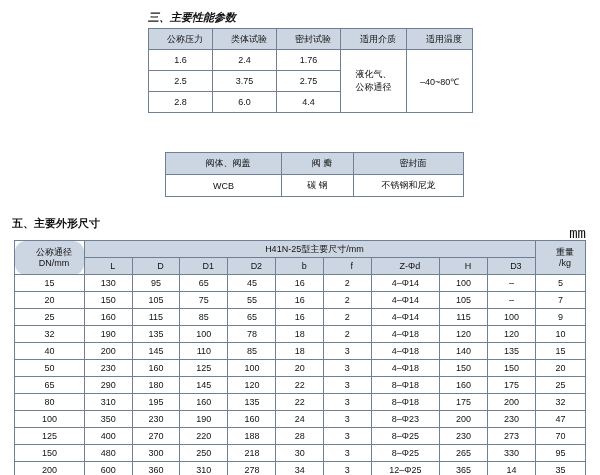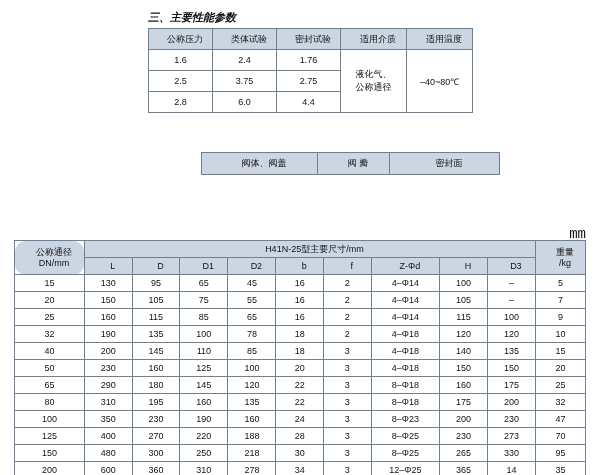--- a/index.html
+++ b/index.html
@@ -69,21 +69,20 @@
   
   #sec4-title {
     position: absolute;
     left: 148px;
     top: 134px;
   }
   #tbl-mat {
     position: absolute;
     left: 165px;
     top: 152px;
-    margin-left: 36px;
   }
   #tbl-mat td {
     height: 21px;
   }
   #tbl-mat td.c1 { width: 106px; }
   #tbl-mat td.c2 { width: 62px; }
   #tbl-mat td.c3 { width: 100px; }
 
   
   #sec5-title {
@@ -155,23 +154,29 @@
     </table>
 
 
   <table id="tbl-mat">
     <tbody>
         <tr>
       <td class="hdr c1">阀体、阀盖</td>
       <td class="hdr c2">阀 瓣</td>
       <td class="hdr c3">密封面</td>
     </tr>
+    <tr>
+      <td class="cell c1">WCB</td>
+      <td class="cell c2">碳 钢</td>
+      <td class="cell c3">不锈钢和尼龙</td>
+    </tr>
   </tbody>
     </table>
 
+  <div class="section-title" id="sec5-title">五、主要外形尺寸</div>
   <div id="unit-mm">mm</div>
 
   <table id="tbl-dim">
     <tbody>
         <tr>
       <td class="hdr col-dn two-line" rowspan="2">
         <div>公称通径</div>
         <div>DN/mm</div>
       </td>
       <td class="hdr" colspan="9">H41N-25型主要尺寸/mm</td>

